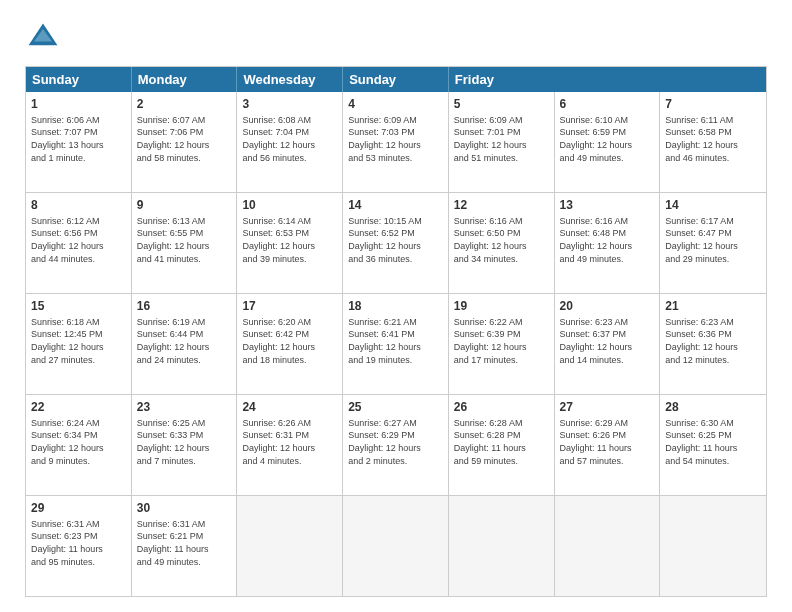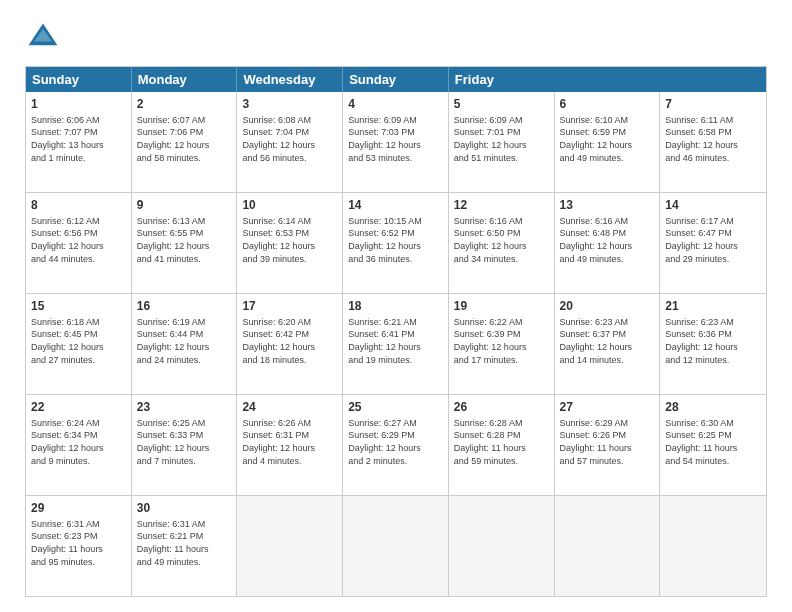--- a/index.html
+++ b/index.html
@@ -239,21 +239,21 @@
             <div class="cell-text">Sunrise: 6:17 AM</div>
             <div class="cell-text">Sunset: 6:47 PM</div>
             <div class="cell-text">Daylight: 12 hours</div>
             <div class="cell-text">and 29 minutes.</div>
           </div>
         </div>
         <div class="cal-row">
           <div class="cal-cell">
             <span class="day-num">15</span>
             <div class="cell-text">Sunrise: 6:18 AM</div>
-            <div class="cell-text">Sunset: 6:45 PM</div>
+            <div class="cell-text">Sunset: 12:45 PM</div>
             <div class="cell-text">Daylight: 12 hours</div>
             <div class="cell-text">and 27 minutes.</div>
           </div>
           <div class="cal-cell">
             <span class="day-num">16</span>
             <div class="cell-text">Sunrise: 6:19 AM</div>
             <div class="cell-text">Sunset: 6:44 PM</div>
             <div class="cell-text">Daylight: 12 hours</div>
             <div class="cell-text">and 24 minutes.</div>
           </div>

